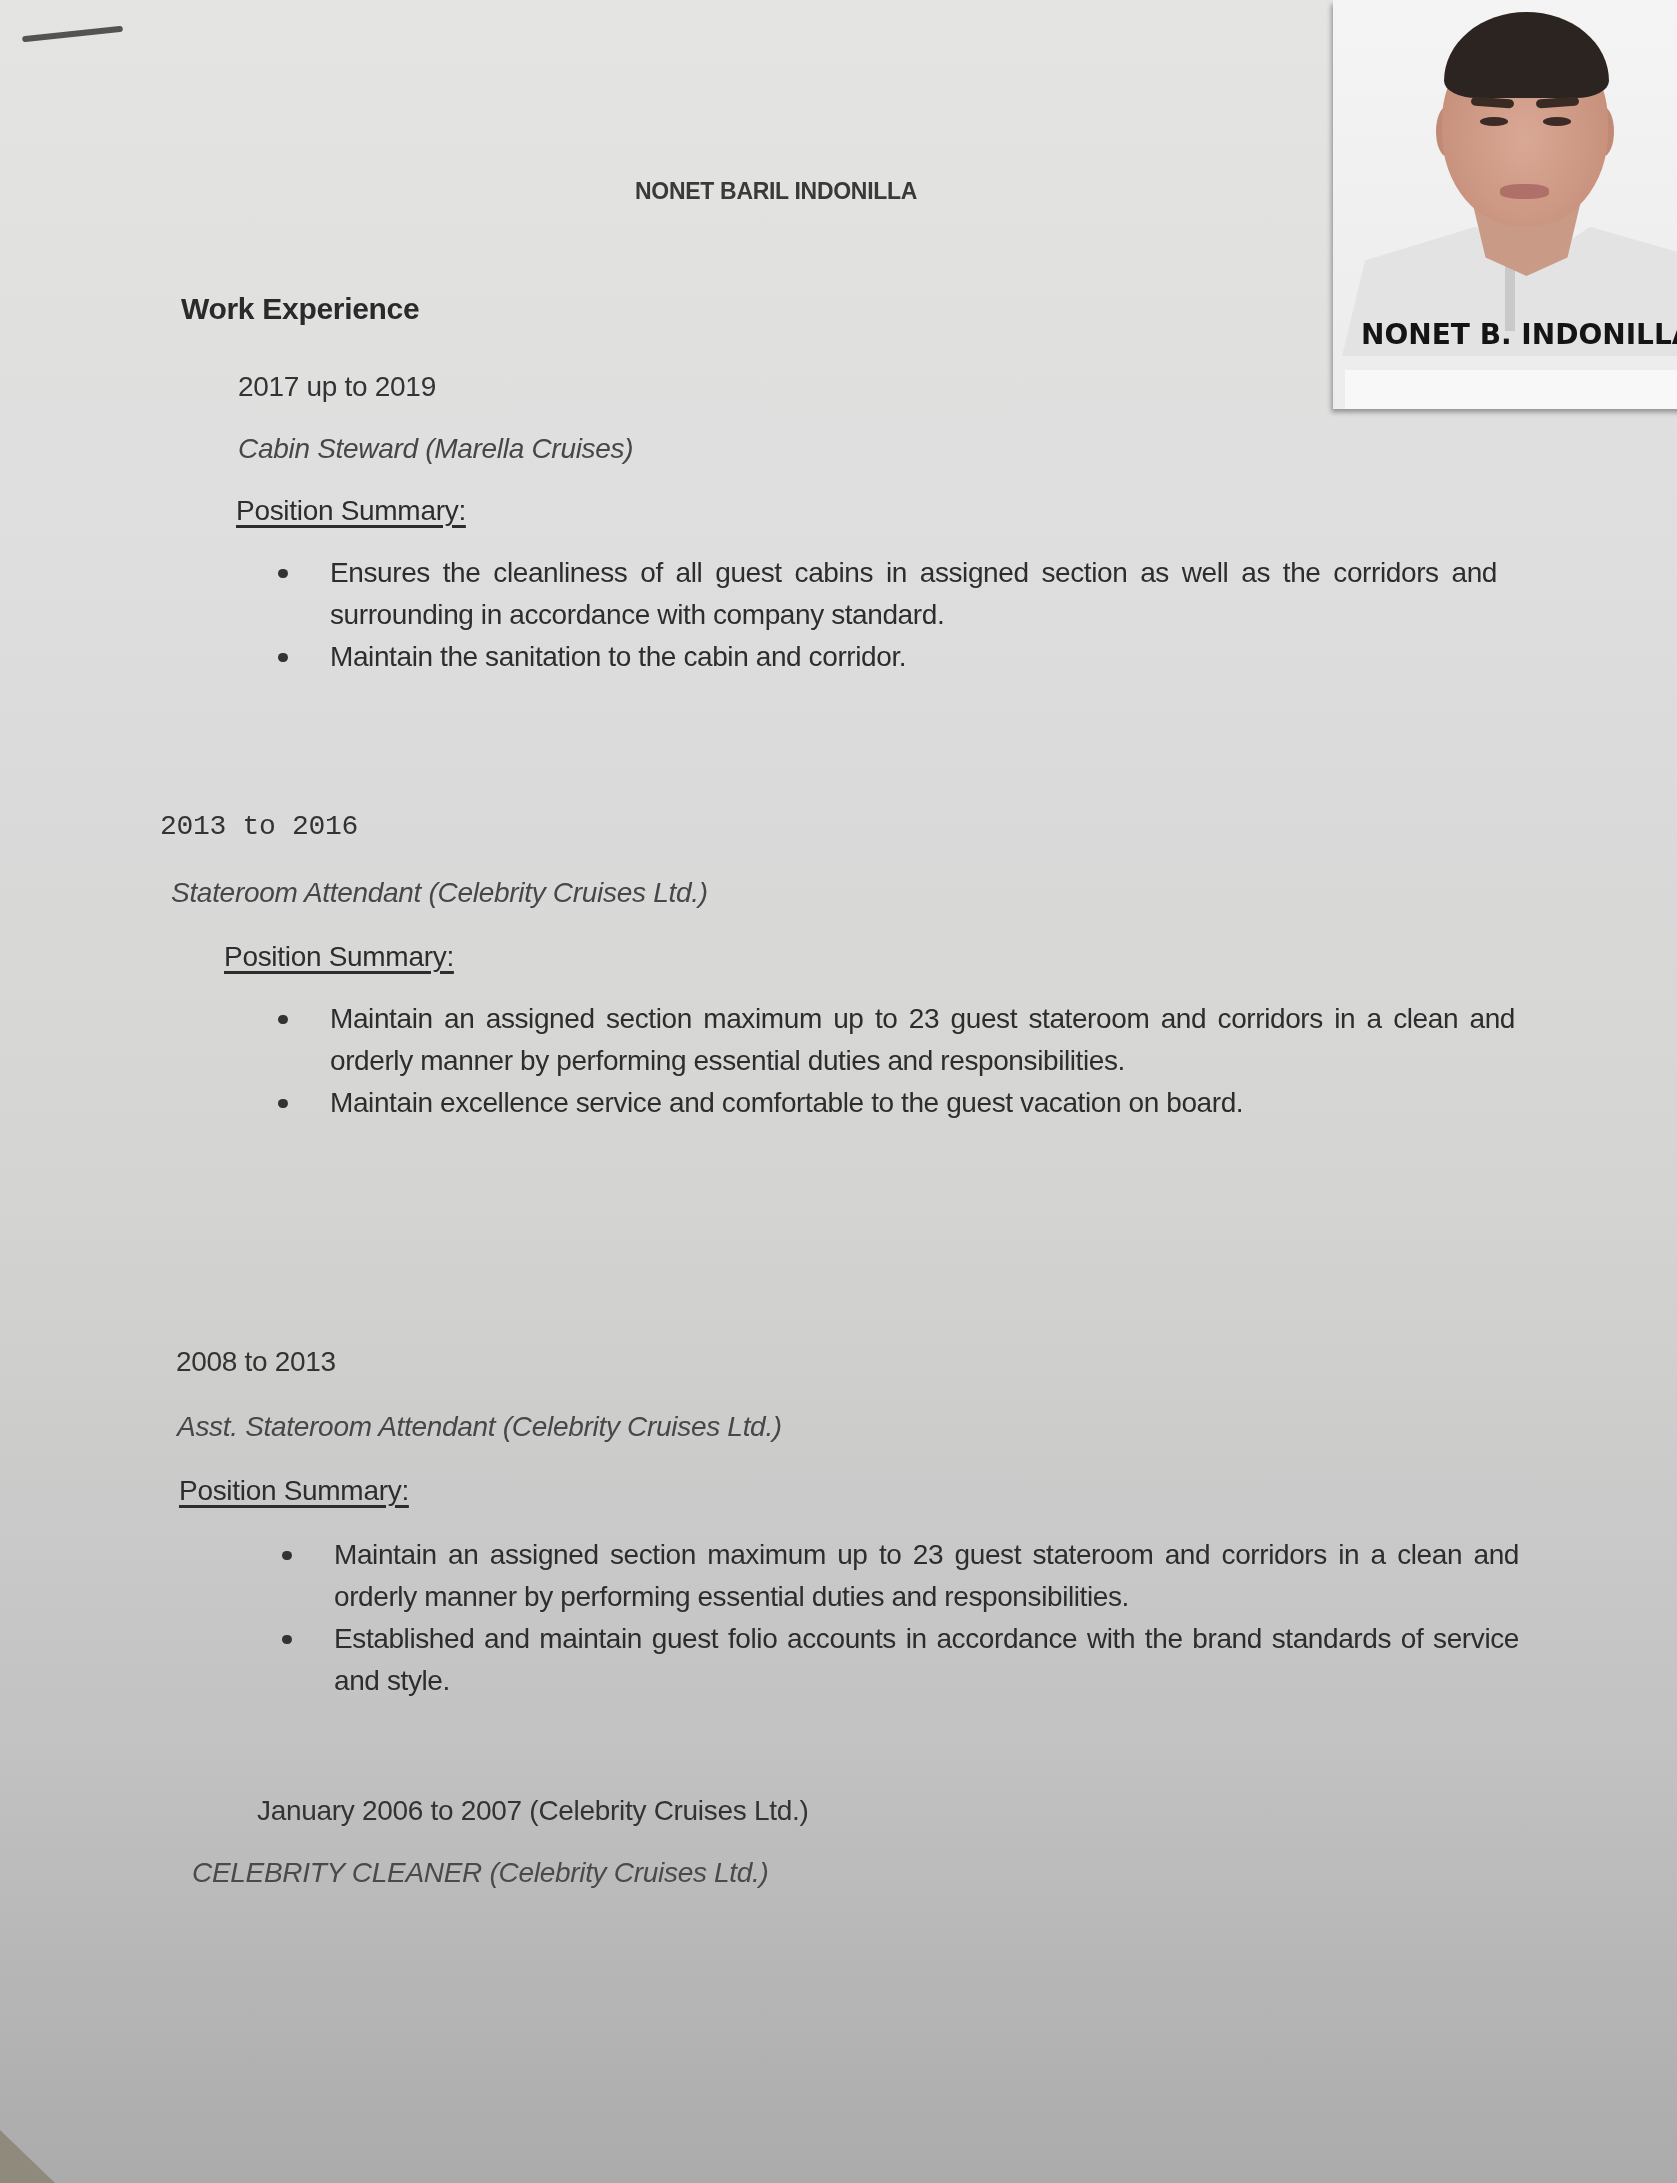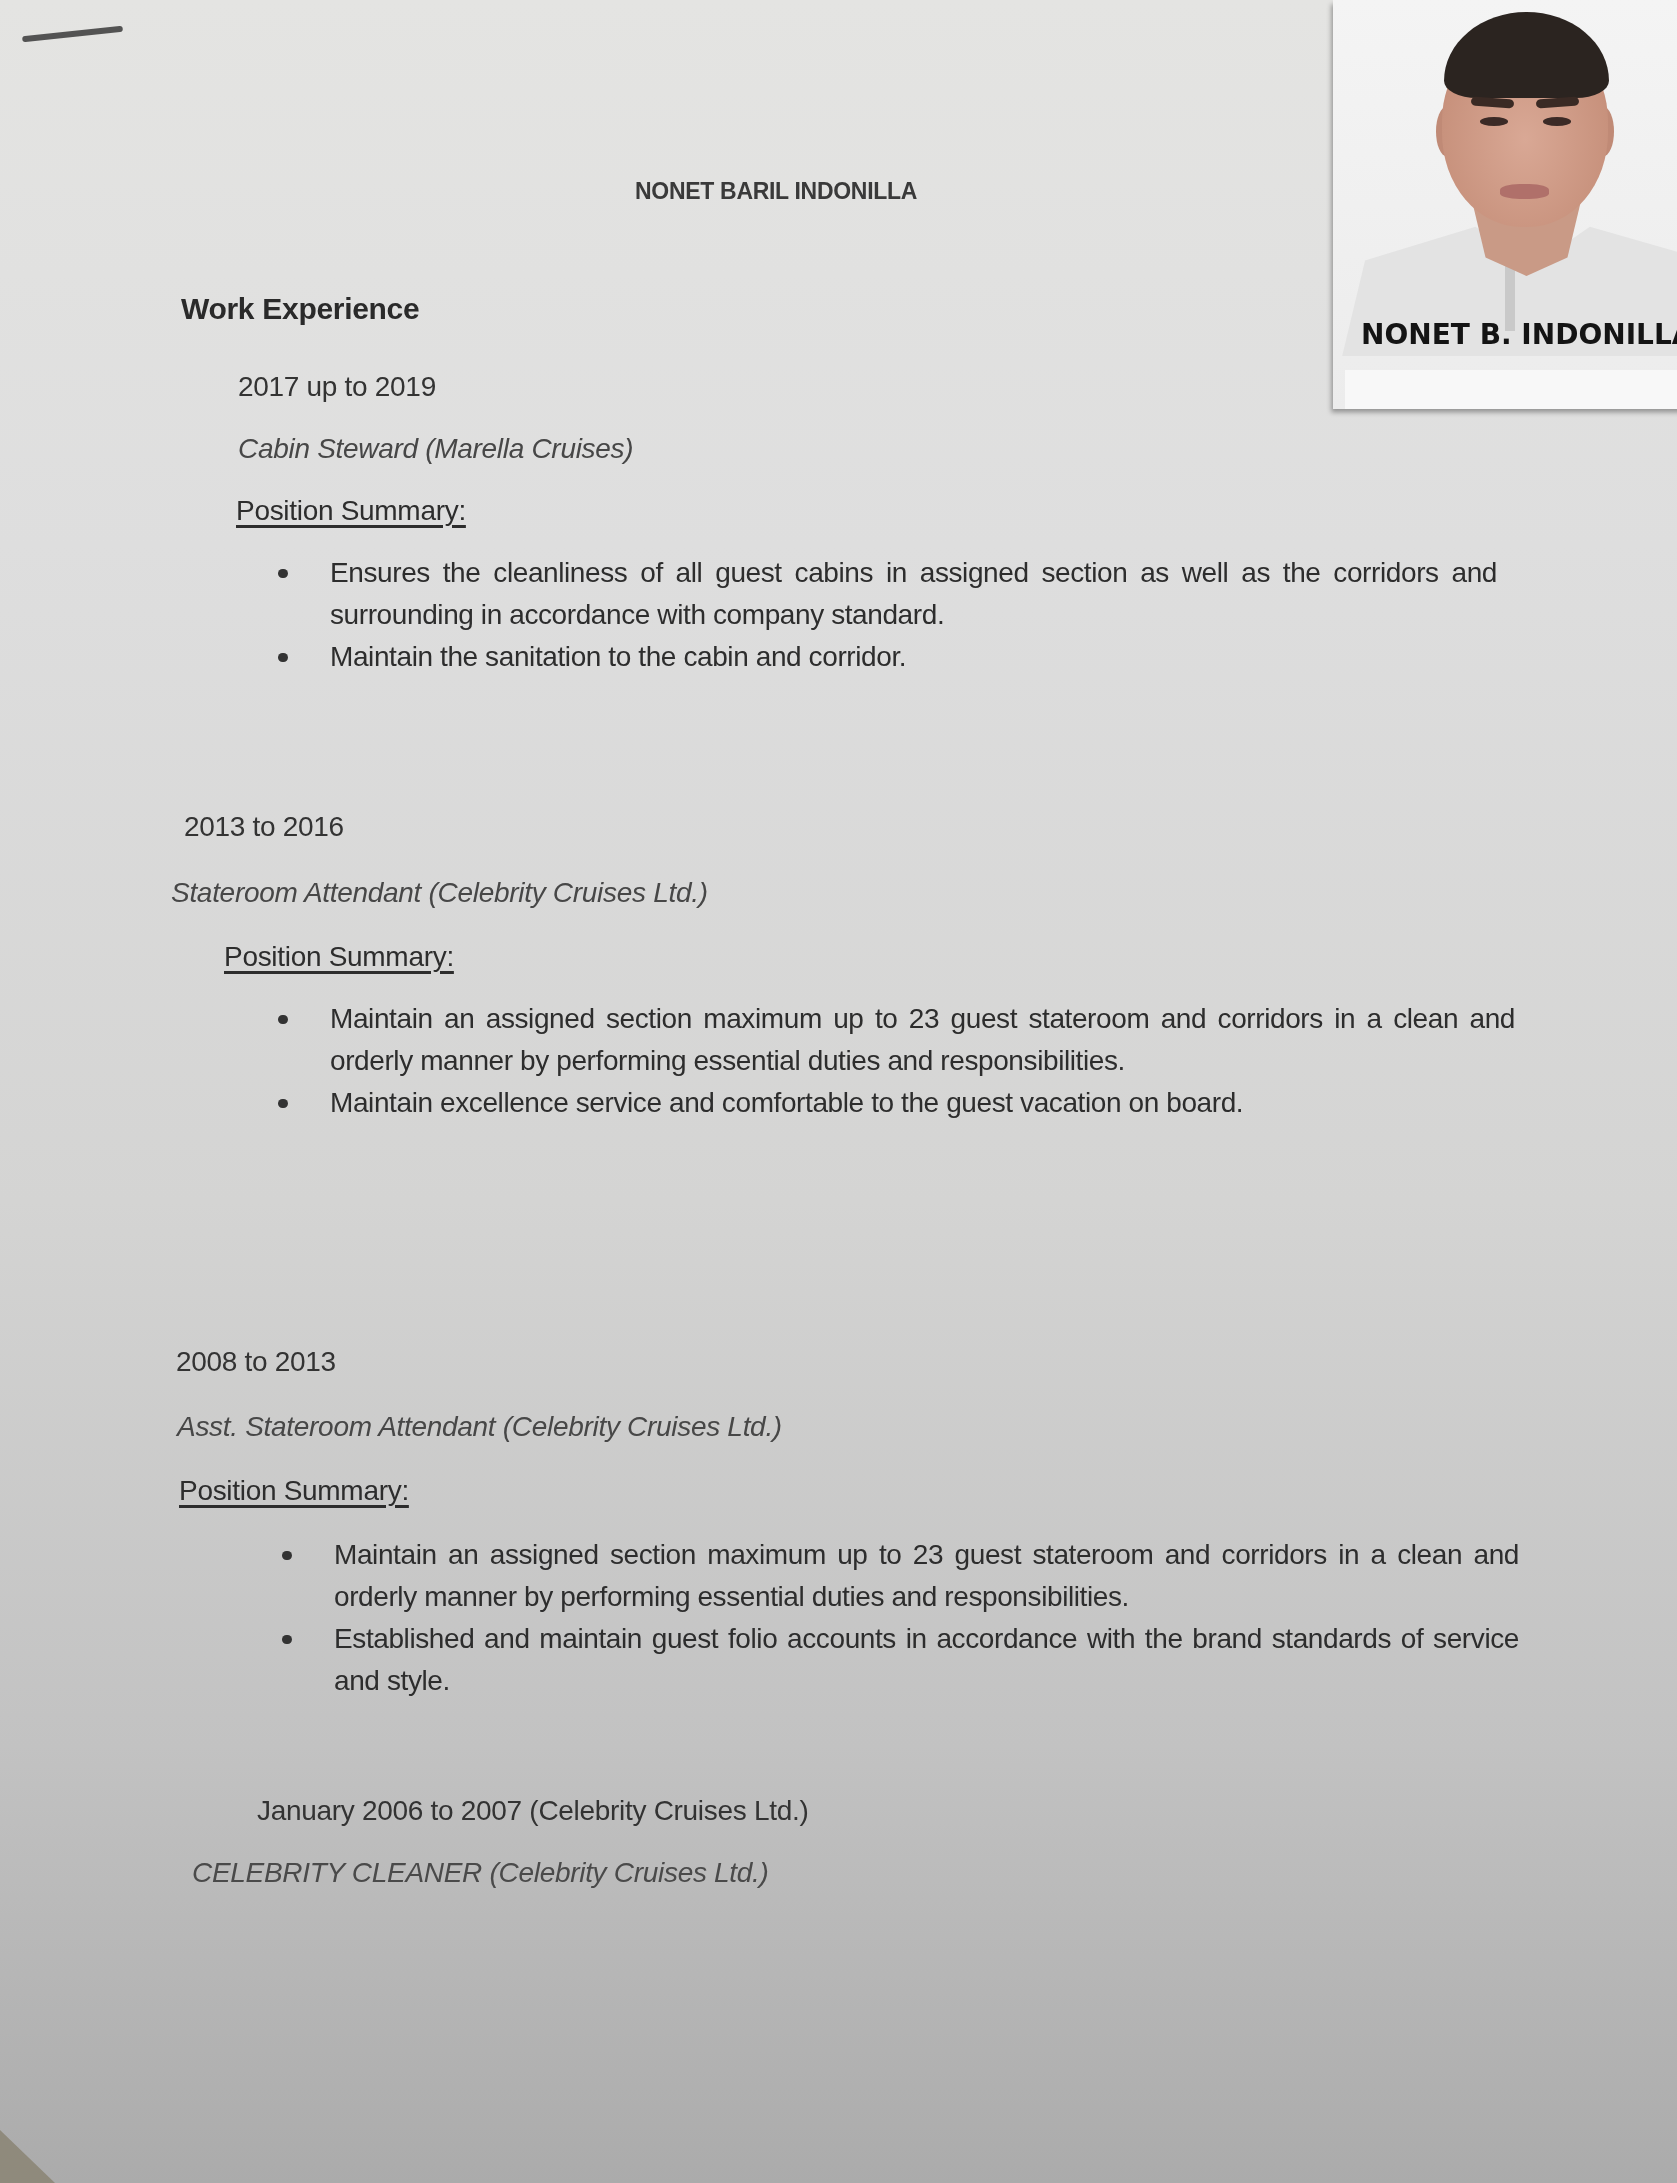--- a/index.html
+++ b/index.html
@@ -241,21 +241,21 @@
   <div class="txt section-title">Work Experience</div>
 
   <div class="txt period" style="left:238px; top:371px;">2017 up to 2019</div>
   <div class="txt role" style="left:238px; top:433px;">Cabin Steward (Marella Cruises)</div>
   <div class="txt summary-label" style="left:236px; top:495px;">Position Summary:</div>
   <ul class="bullets" style="left:278px; top:552px; width:1219px;">
     <li><span class="dot"></span><span>Ensures the cleanliness of all guest cabins in assigned section as well as the corridors and surrounding in accordance with company standard.</span></li>
     <li><span class="dot"></span><span>Maintain the sanitation to the cabin and corridor.</span></li>
   </ul>
 
-  <div class="txt period" style="left:184px; top:811px;">2013 to 2016</div>
+  <div class="txt period" style="left:160px; top:811px;font-family:Liberation Mono, monospace;">2013 to 2016</div>
   <div class="txt role" style="left:171px; top:877px;">Stateroom Attendant (Celebrity Cruises Ltd.)</div>
   <div class="txt summary-label" style="left:224px; top:941px;">Position Summary:</div>
   <ul class="bullets" style="left:278px; top:998px; width:1237px;">
     <li><span class="dot"></span><span>Maintain an assigned section maximum up to 23 guest stateroom and corridors in a clean and orderly manner by performing essential duties and responsibilities.</span></li>
     <li><span class="dot"></span><span>Maintain excellence service and comfortable to the guest vacation on board.</span></li>
   </ul>
 
   <div class="txt period" style="left:176px; top:1346px;">2008 to 2013</div>
   <div class="txt role" style="left:177px; top:1411px;">Asst. Stateroom Attendant (Celebrity Cruises Ltd.)</div>
   <div class="txt summary-label" style="left:179px; top:1475px;">Position Summary:</div>

